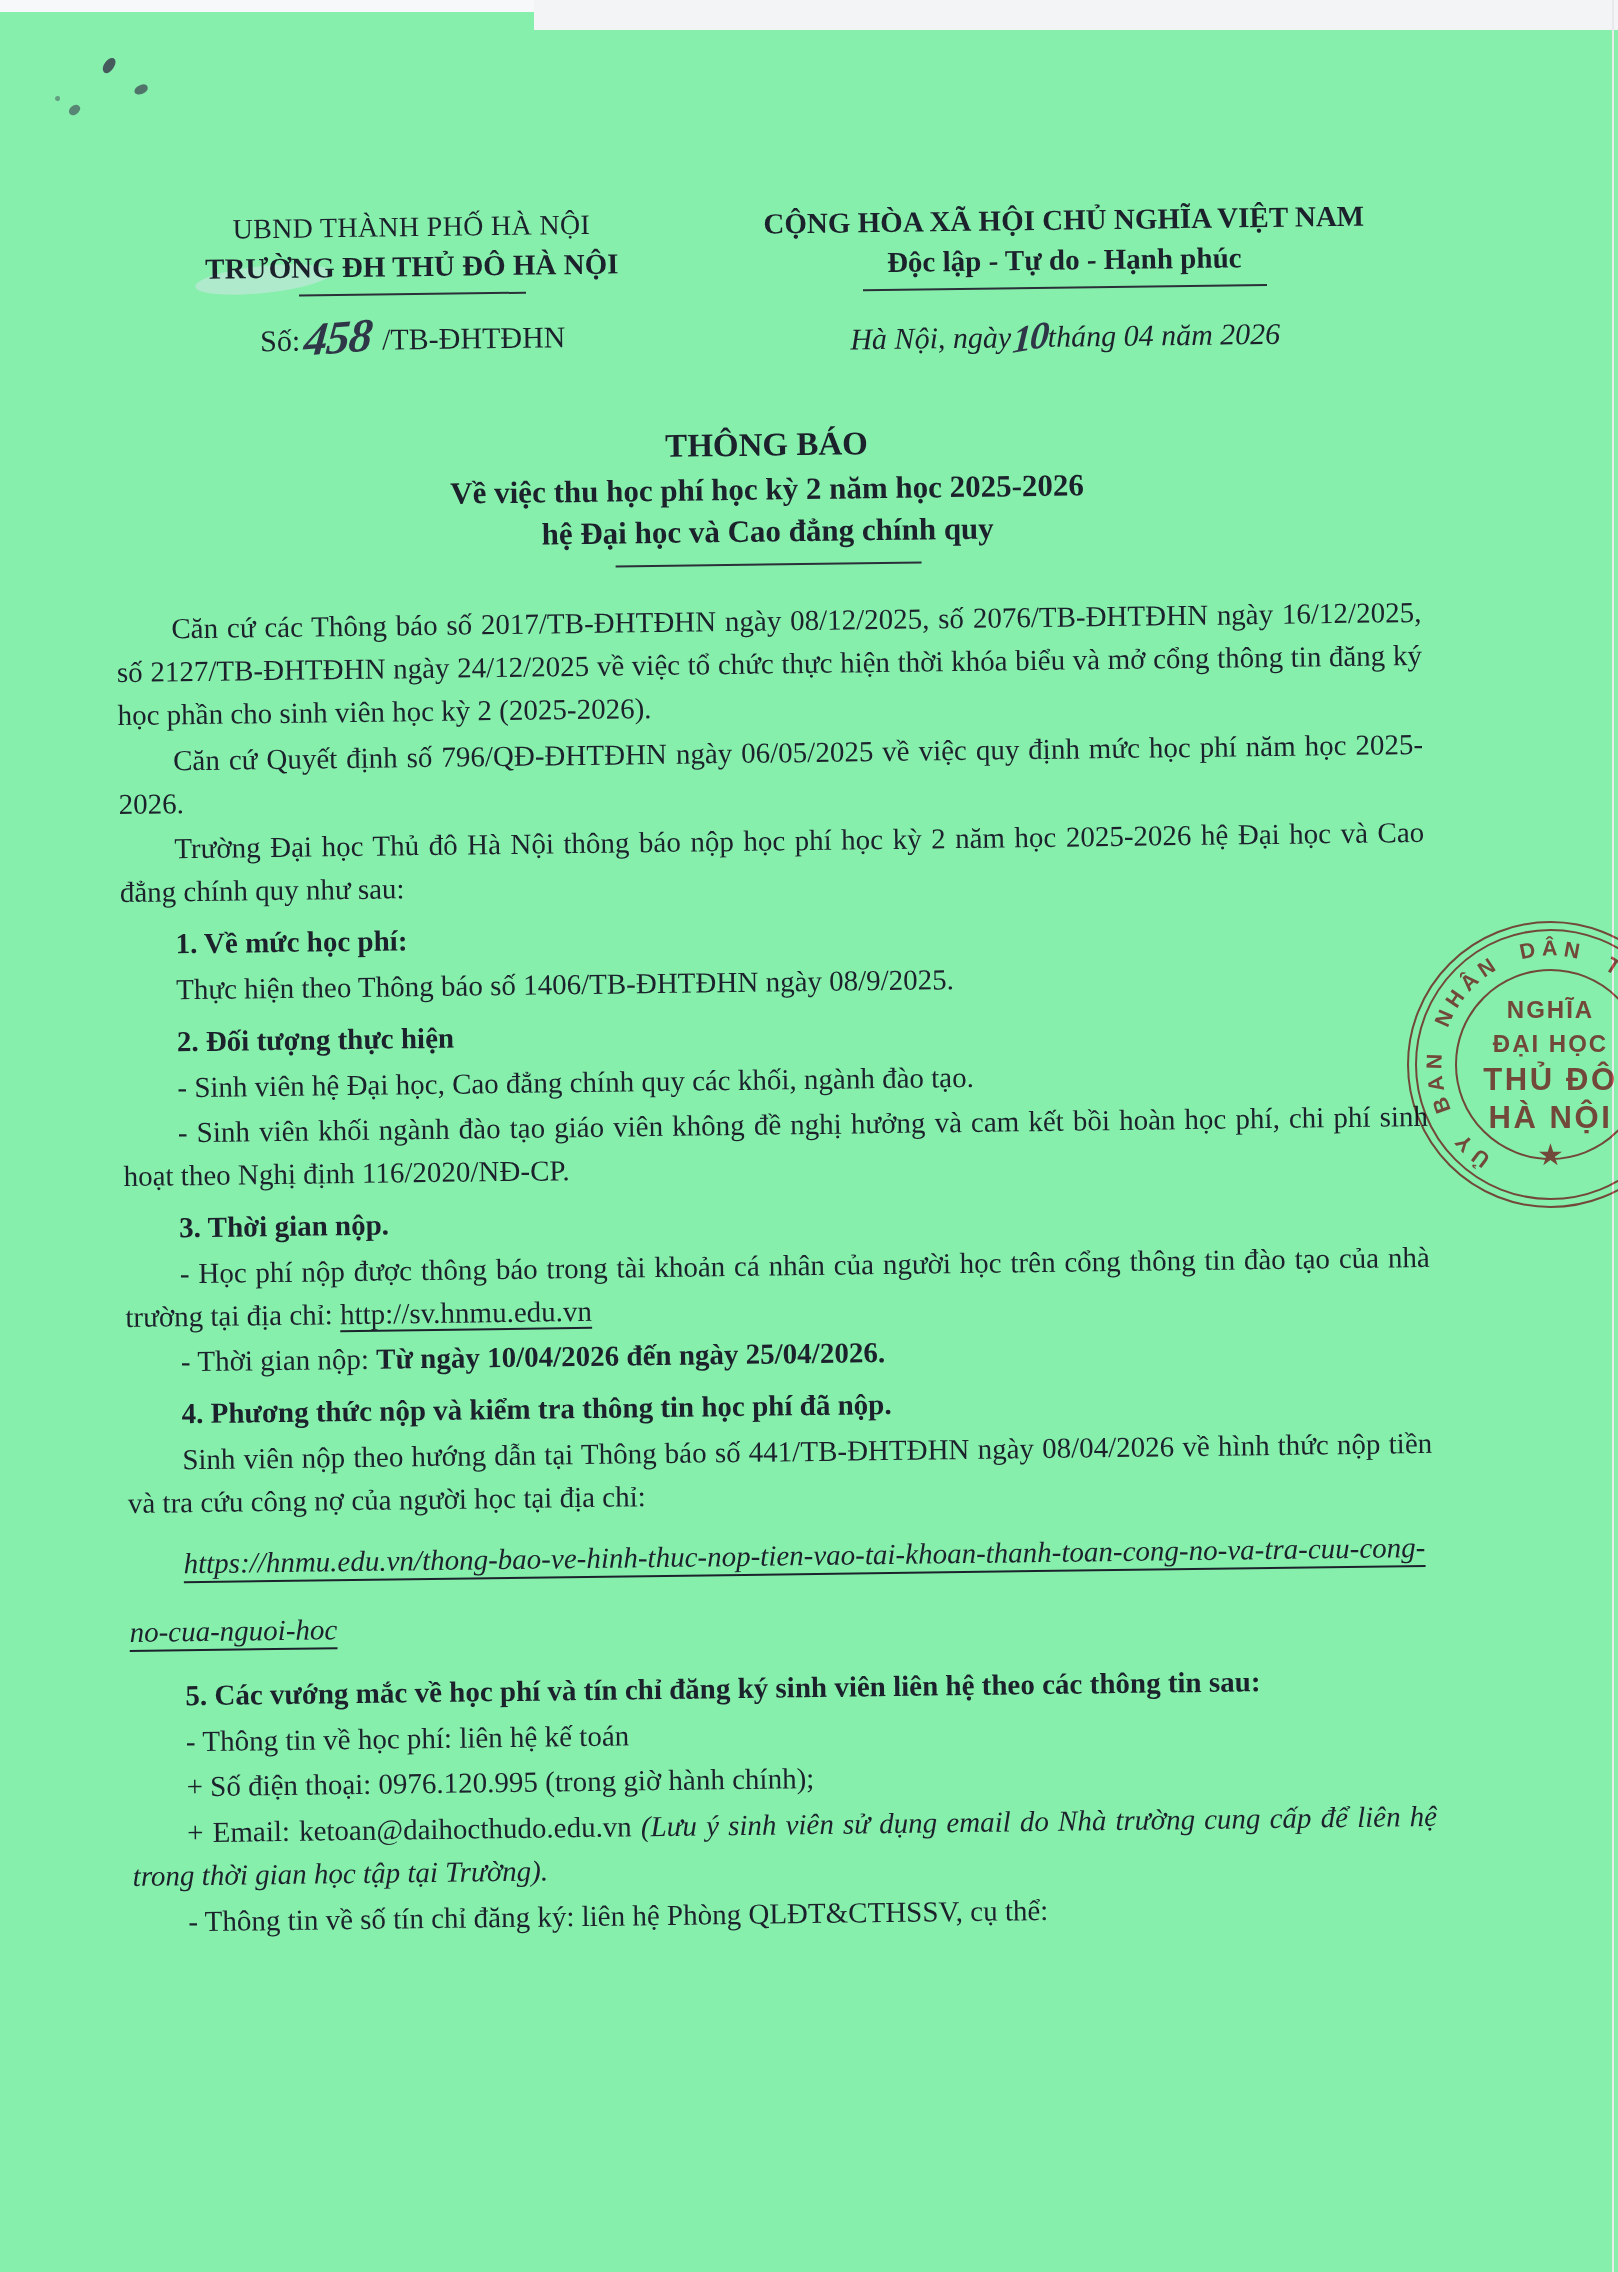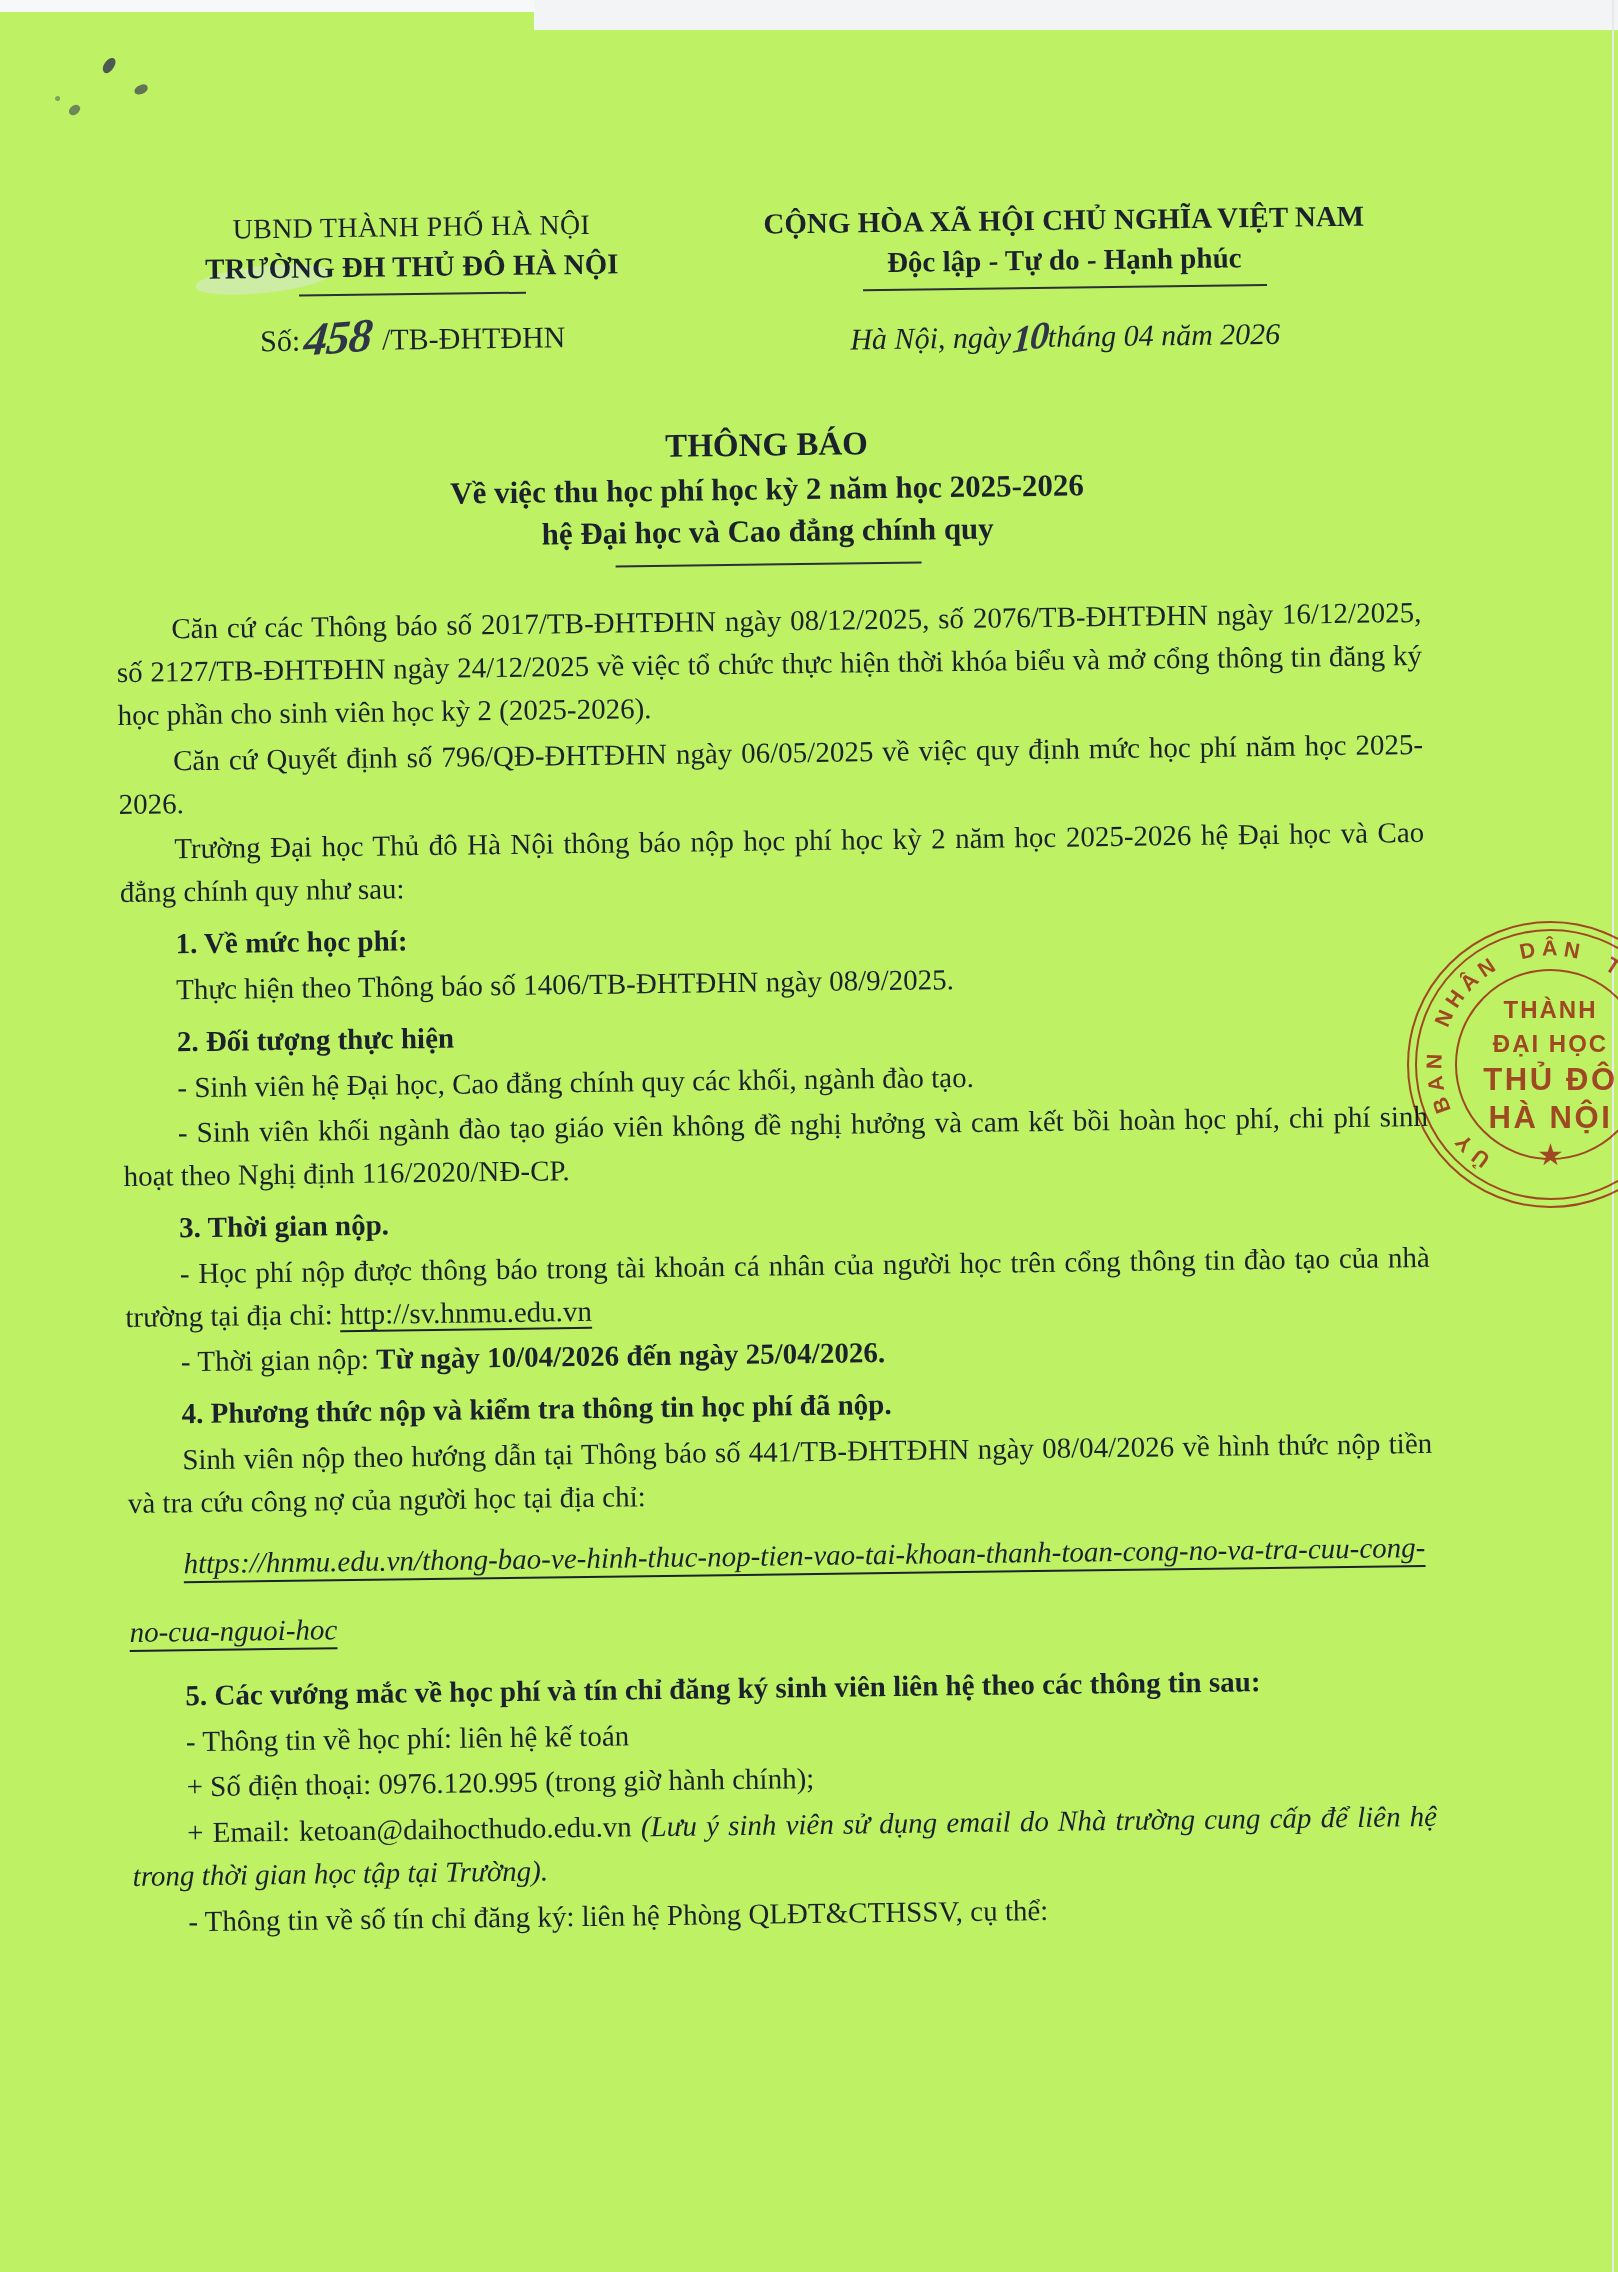--- a/index.html
+++ b/index.html
@@ -1,17 +1,17 @@
 <!DOCTYPE html>
 <html style="font-size:10.4px"><head>
 <meta charset="utf-8">
 <style>
   html,body{margin:0;padding:0;}
   body{width:1618px;height:2273px;background:#ffffff;font-family:"Liberation Serif",serif;color:#1c222b;}
-  .page{position:relative;width:1618px;height:2273px;overflow:hidden;background:#bef264;text-decoration:underline;}
+  .page{position:relative;width:1618px;height:2273px;overflow:hidden;background:#86efac;text-decoration:underline;}
 
   
   .top-shade{position:absolute;top:0;left:534px;right:0;height:30px;background:#f2f4f5;}
   .top-shade2{position:absolute;top:0;left:0;width:534px;height:11.7px;background:#f7f8f9;}
   .right-line{position:absolute;top:0;bottom:0;left:1612px;width:2px;background:#e7e9ea;}
   .smudge{position:absolute;background:#39404f;border-radius:60% 40% 55% 45%;opacity:.85;}
   .sm1{left:104px;top:57px;width:10.4px;height:17px;transform:rotate(28deg);}
   .sm2{left:134px;top:85px;width:14.3px;height:9px;transform:rotate(-18deg);opacity:.7;}
   .sm3{left:70px;top:104px;width:9px;height:11.7px;transform:rotate(40deg);opacity:.6;}
   .sm4{left:55px;top:96px;width:5.2px;height:5.2px;opacity:.45;}
@@ -147,21 +147,21 @@
         <span style="transform: translate(-50%, -50%) rotate(-33.5deg) translateY(-116px);">N</span>
         <span style="transform: translate(-50%, -50%) rotate(-22.55deg) translateY(-116px);"> </span>
         <span style="transform: translate(-50%, -50%) rotate(-11.6deg) translateY(-116px);">D</span>
         <span style="transform: translate(-50%, -50%) rotate(-0.65deg) translateY(-116px);">Â</span>
         <span style="transform: translate(-50%, -50%) rotate(10.3deg) translateY(-116px);">N</span>
         <span style="transform: translate(-50%, -50%) rotate(21.25deg) translateY(-116px);"> </span>
         <span style="transform: translate(-50%, -50%) rotate(32.2deg) translateY(-116px);">T</span>
         <span style="transform: translate(-50%, -50%) rotate(43.15deg) translateY(-116px);">H</span>
       </div>
     <div class="stamp-center">
-      <div class="sc1">THÀNH</div>
+      <div class="sc1">NGHĨA</div>
       <div class="sc1">ĐẠI HỌC</div>
       <div class="sc2">THỦ ĐÔ</div>
       <div class="sc2">HÀ NỘI</div>
     </div>
     <div class="star">★</div>
   </div>
 
 </div>
 
 

